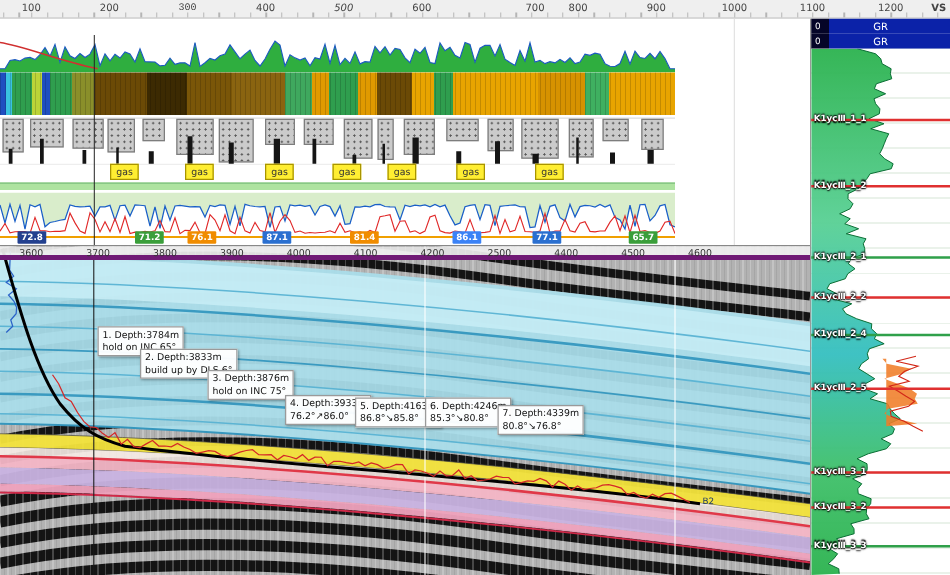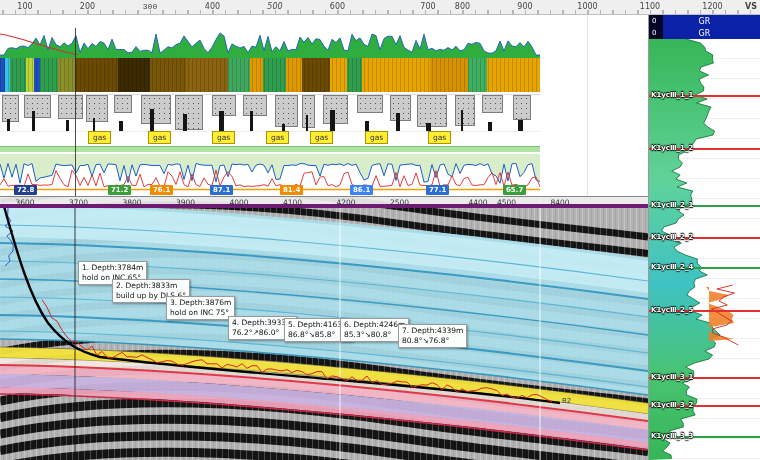--- a/index.html
+++ b/index.html
@@ -157,21 +157,21 @@
         <polyline points="0,10.0 4,24.3 8,9.5 12,23.1 16,10.3 20,29.2 24,9.8 28,11.5 32,9.5 36,27.4 40,24.0 44,23.2 48,22.2 52,21.5 56,10.0 60,11.1 64,11.5 68,11.3 72,10.9 76,19.0 80,11.5 84,11.5 88,10.3 92,22.3 96,10.6 100,10.2 104,18.8 108,10.0 112,10.2 116,10.6 120,26.8 124,11.6 128,28.7 132,10.8 136,22.1 140,10.8 144,10.3 148,10.9 152,11.5 156,11.4 160,11.5 164,19.6 168,10.3 172,11.2 176,9.9 180,10.3 184,25.5 188,11.1 192,26.7 196,9.5 200,10.6 204,11.2 208,11.4 212,11.2 216,27.9 220,11.6 224,11.1 228,22.8 232,10.0 236,10.6 240,10.1 244,11.0 248,10.3 252,18.0 256,11.2 260,10.0 264,11.3 268,18.9 272,10.7 276,25.5 280,24.9 284,11.5 288,11.6 292,10.9 296,11.4 300,9.7 304,9.6 308,11.2 312,11.5 316,11.6 320,22.0 324,10.2 328,11.3 332,10.2 336,10.6 340,9.9 344,11.5 348,9.5 352,11.4 356,10.1 360,18.6 364,25.9 368,24.4 372,11.4 376,10.3 380,9.7 384,21.7 388,9.8 392,10.3 396,26.5 400,11.1 404,10.6 408,10.2 412,9.9 416,11.4 420,11.5 424,28.1 428,27.5 432,10.6 436,23.7 440,11.1 444,9.9 448,20.1 452,22.8 456,9.6 460,19.5 464,11.3 468,10.4 472,10.6 476,11.6 480,9.6 484,11.6 488,9.9 492,19.9 496,21.9 500,29.2 504,10.2 508,27.0 512,9.8 516,9.5 520,22.7 524,18.4 528,10.7 532,9.6 536,25.8 540,27.6 " fill="none" stroke="#1a5fc8" stroke-width="1"></polyline>
         <line x1="0" y1="35.5" x2="540" y2="35.5" stroke="#f0a000" stroke-width="1.6"></line>
         <polyline points="0,30.9 4,24.8 8,32.3 12,31.4 16,31.3 20,31.2 24,32.8 28,19.9 32,30.5 36,30.6 40,31.4 44,31.0 48,31.1 52,30.5 56,16.5 60,24.3 64,30.8 68,32.7 72,16.2 76,21.6 80,31.5 84,23.4 88,31.3 92,20.9 96,31.9 100,19.2 104,32.8 108,31.7 112,32.1 116,31.1 120,31.6 124,30.6 128,22.4 132,31.3 136,31.6 140,20.2 144,32.9 148,30.3 152,30.5 156,23.7 160,32.1 164,32.8 168,17.7 172,22.1 176,30.5 180,17.9 184,30.6 188,32.9 192,19.9 196,30.7 200,32.4 204,23.9 208,30.4 212,31.5 216,16.1 220,32.0 224,23.0 228,17.7 232,22.5 236,31.9 240,30.8 244,32.6 248,32.0 252,32.4 256,32.0 260,31.8 264,30.6 268,32.2 272,24.6 276,31.9 280,30.6 284,32.3 288,31.4 292,32.9 296,30.4 300,32.1 304,19.3 308,18.6 312,17.8 316,31.0 320,23.0 324,22.6 328,31.7 332,30.6 336,32.9 340,30.9 344,19.6 348,18.1 352,30.6 356,32.1 360,32.5 364,30.8 368,31.4 372,32.5 376,21.7 380,32.3 384,32.2 388,31.9 392,31.2 396,18.4 400,32.7 404,21.7 408,31.5 412,30.3 416,19.0 420,31.2 424,31.4 428,31.9 432,30.8 436,16.7 440,32.5 444,30.8 448,30.9 452,21.7 456,30.6 460,31.6 464,24.6 468,23.3 472,31.1 476,31.5 480,30.8 484,30.7 488,23.7 492,18.7 496,30.6 500,18.7 504,32.2 508,18.1 512,31.2 516,30.4 520,32.0 524,32.7 528,30.9 532,23.8 536,22.9 540,32.9 " fill="none" stroke="#e02828" stroke-width="0.9"></polyline>
       </svg>
     <div id="chip-row">
         <div class="vtag" style="left: 14px; background: rgb(35, 64, 143);">72.8</div>
         <div class="vtag" style="left: 108px; background: rgb(58, 158, 58);">71.2</div>
         <div class="vtag" style="left: 150px; background: rgb(240, 140, 0);">76.1</div>
         <div class="vtag" style="left: 210px; background: rgb(42, 111, 208);">87.1</div>
         <div class="vtag" style="left: 280px; background: rgb(240, 140, 0);">81.4</div>
-        <div class="vtag" style="left: 350px; background: #3b82f6;">86.1</div>
+        <div class="vtag" style="left: 362px; background: #3b82f6;">86.1</div>
         <div class="vtag" style="left: 426px; background: rgb(42, 111, 208);">77.1</div>
         <div class="vtag" style="left: 503px; background: rgb(58, 158, 58);">65.7</div>
       </div>
     <div id="tracks-vline"></div>
     <div class="ggrid" style="left:587px"></div>
   </div>
 
   <div id="section">
     <svg id="seis" width="648" height="264" viewBox="0 0 648 264">
         <rect width="648" height="264" fill="#b2b2b2"></rect>
@@ -225,23 +225,23 @@
       </svg>
     <div id="depth-scale">
         <div class="dtick" style="left: 25px;">3600</div>
         <div class="dtick" style="left: 78.5px;">3700</div>
         <div class="dtick" style="left: 132px;">3800</div>
         <div class="dtick" style="left: 185.5px;">3900</div>
         <div class="dtick" style="left: 239px;">4000</div>
         <div class="dtick" style="left: 292.5px;">4100</div>
         <div class="dtick" style="left: 346px;">4200</div>
         <div class="dtick" style="left: 399.5px;">2500</div>
-        <div class="dtick" style="left: 453px; margin-left: 25px;">4400</div>
+        <div class="dtick" style="left: 453px;">4400</div>
         <div class="dtick" style="left: 506.5px;">4500</div>
-        <div class="dtick" style="left: 560px;">8400</div>
+        <div class="dtick" style="left: 560px;">4600</div>
       </div>
     <div id="annotations">
         <div class="anno" style="left: 78px; top: 64px;">
           <div>1. Depth:3784m</div>
           <div>hold on INC 65°</div>
         </div>
         <div class="anno" style="left: 112px; top: 82px;">
           <div>2. Depth:3833m</div>
           <div>build up by DLS 6°</div>
         </div>

